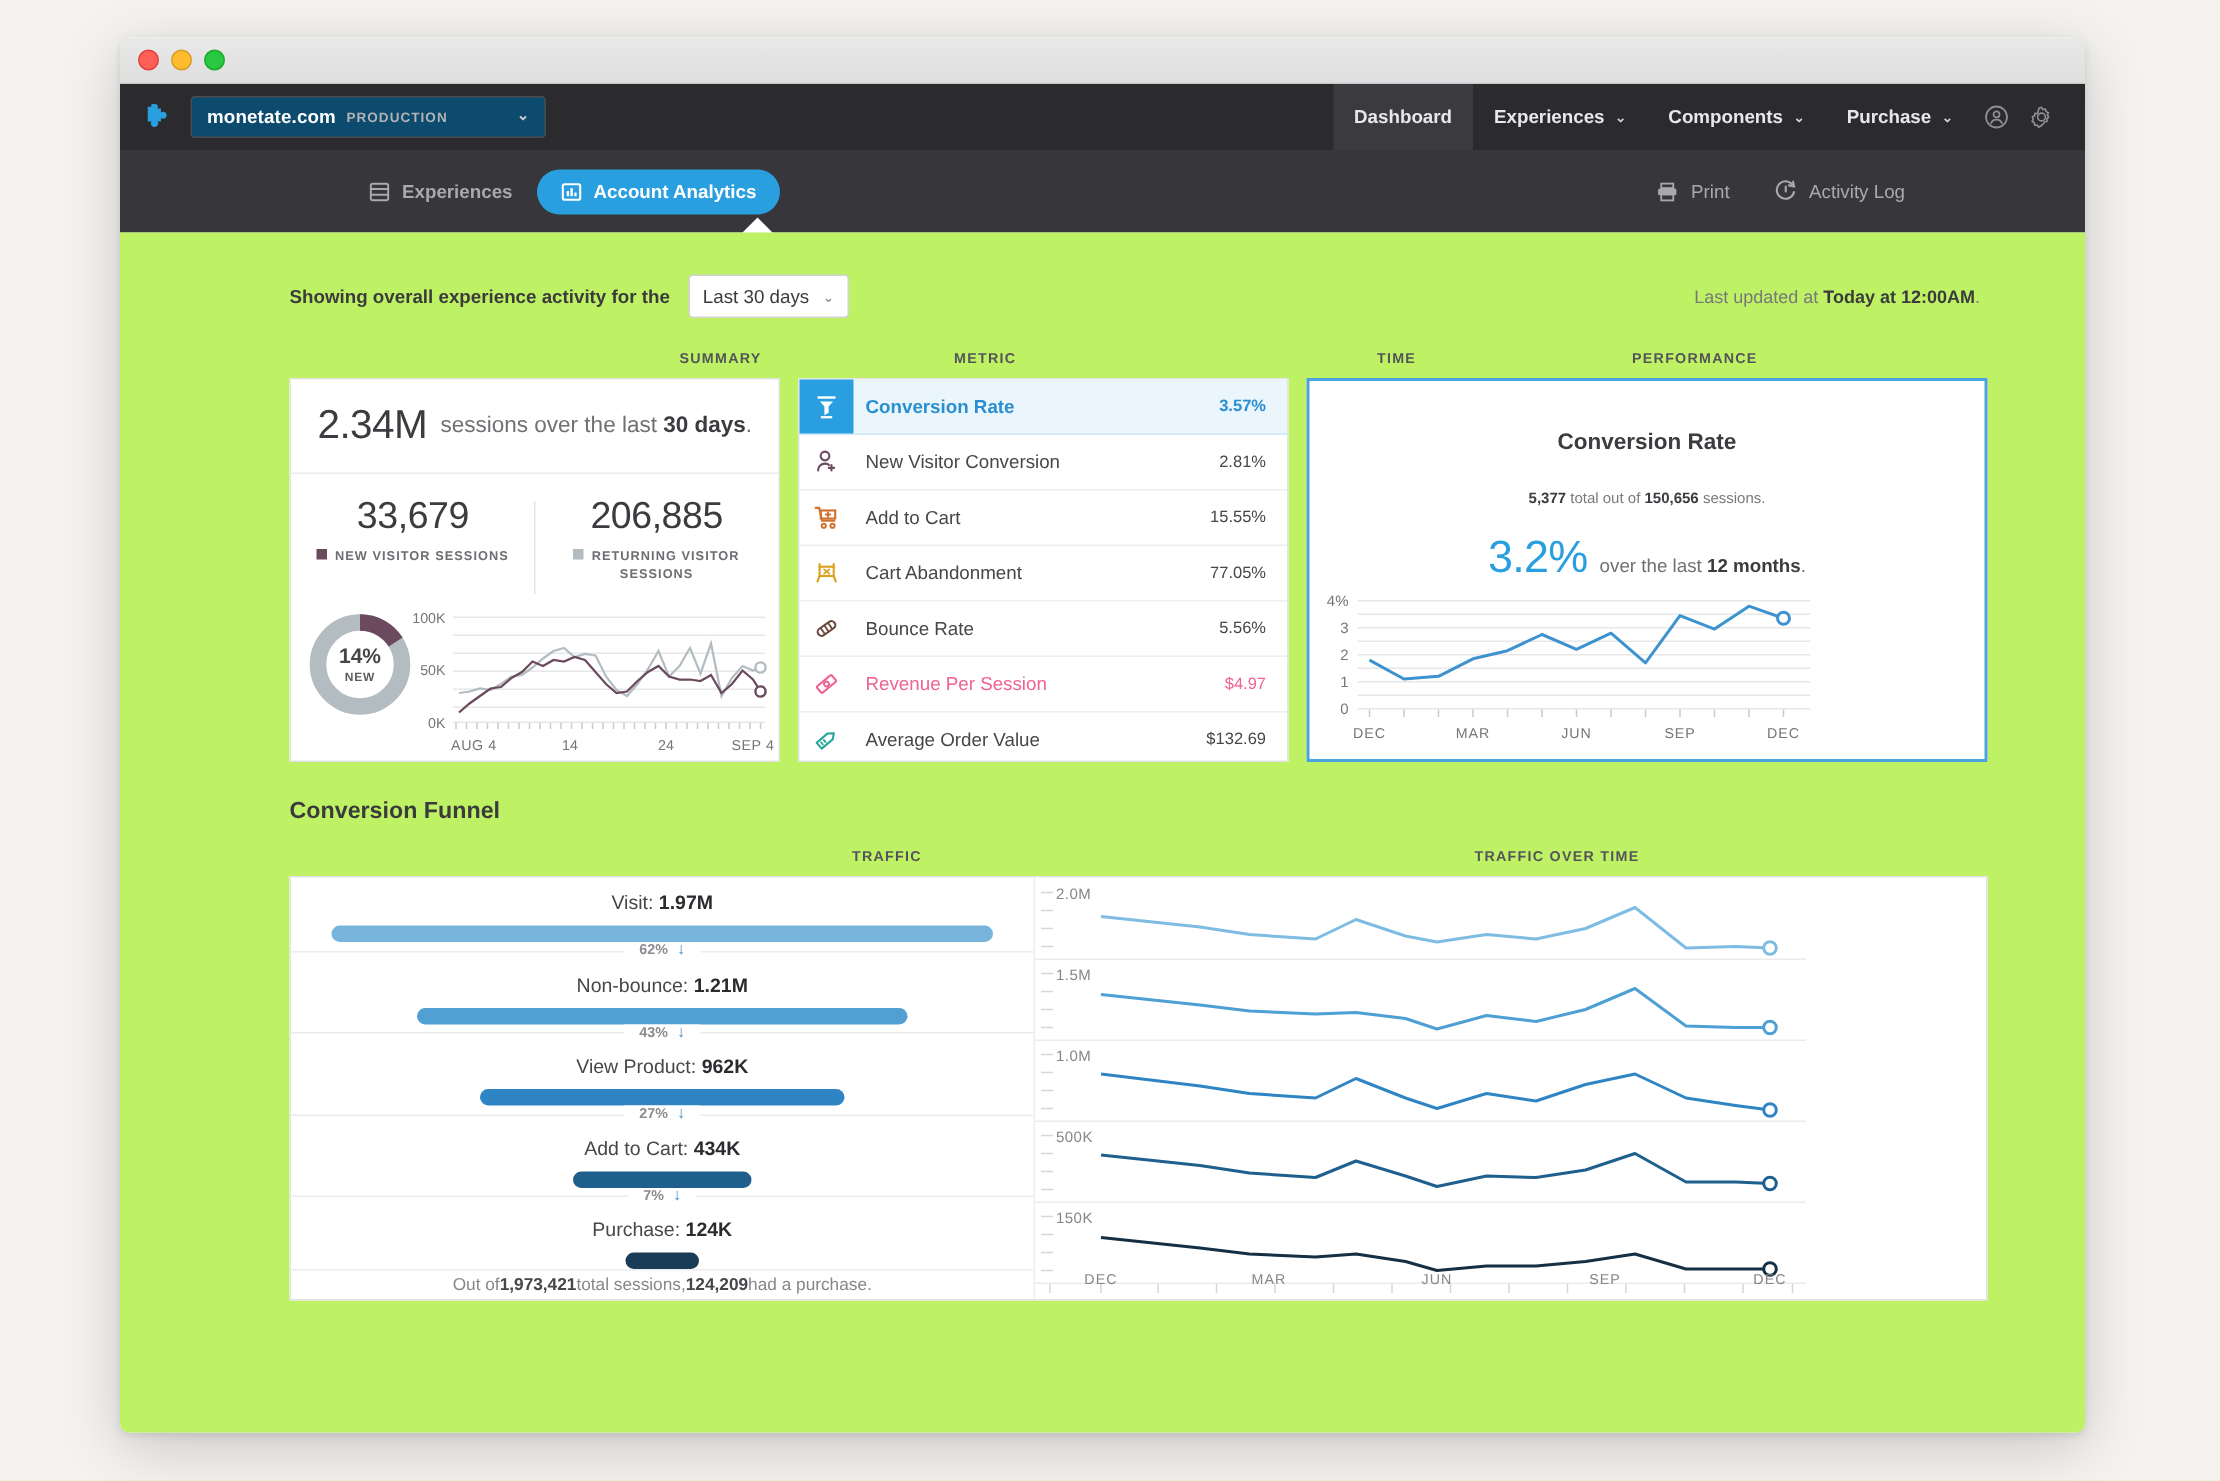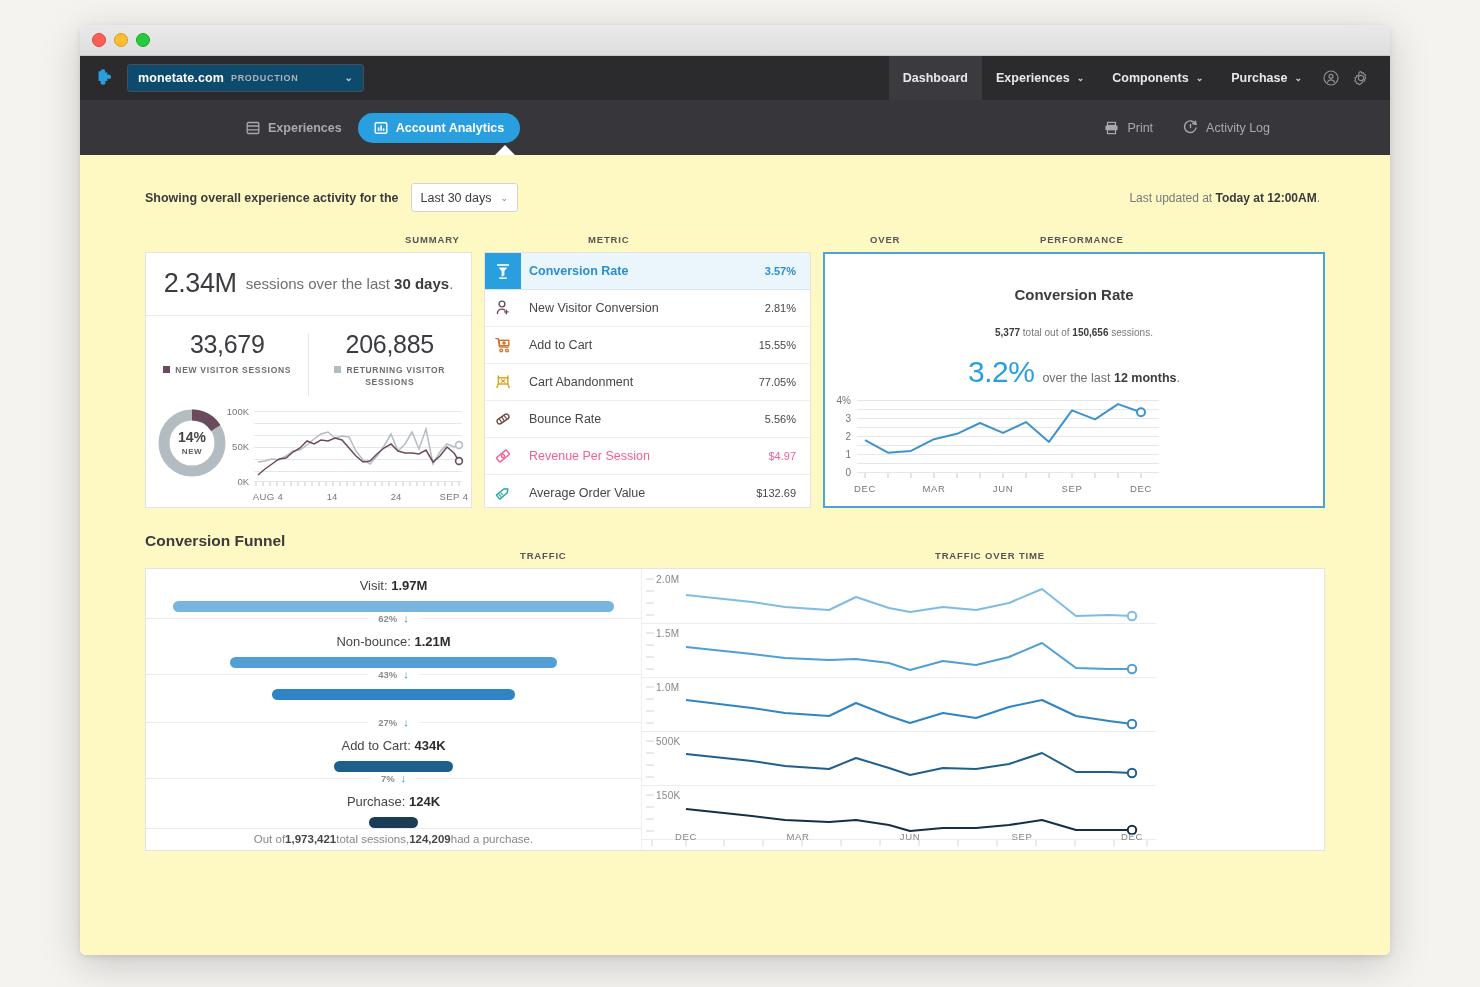--- a/index.html
+++ b/index.html
@@ -145,23 +145,24 @@
     left: 414px;
     bottom: -1px;
     width: 0; height: 0;
     border-left: 11px solid transparent;
     border-right: 11px solid transparent;
     border-bottom: 11px solid #ffffff;
   }
 
   
   .content {
-    background: #fef9c3;
+    background: #bef264;
     height: 801px;
     position: relative;
+    padding-left: 48px;
   }
   .filterbar {
     display: flex;
     align-items: center;
     padding: 28px 70px 0 65px;
   }
   .filter-label {
     font-size: 12.5px;
     font-weight: bold;
     color: #3b3b3d;
@@ -350,20 +351,21 @@
   .funnel-title {
     padding: 0 65px;
     margin-top: 24px;
     font-size: 15.5px;
     font-weight: bold;
     color: #3b3b3d;
   }
   .funnel-heads {
     position: relative;
     height: 18px;
+    margin-top: 16px;
     padding: 0 65px;
     font-size: 9.5px;
     font-weight: bold;
     letter-spacing: .85px;
     color: #54545a;
   }
   .funnel-wrap {
     display: flex;
     margin: 0 65px;
     background: #fff;
@@ -545,21 +547,21 @@
           <span class="cv">⌄</span>
         </div>
         <div class="last-updated">
           <span>Last updated at </span><b>Today at 12:00AM</b><span>.</span>
         </div>
       </div>
 
       <div class="colheads">
         <span class="ch" style="left:325px">SUMMARY</span>
         <span class="ch" style="left:508px">METRIC</span>
-        <span class="ch" style="left:790px">OVER</span>
+        <span class="ch" style="left:790px">TIME</span>
         <span class="ch" style="left:960px">PERFORMANCE</span>
       </div>
 
       <div class="panels">
 
         <div class="panel panel-summary">
           <div class="summary-top">
             <span class="big-sessions">2.34M</span>
             <span class="sessions-sub"><span>sessions over the last </span><b>30 days</b><span>.</span></span>
           </div>
@@ -828,20 +830,21 @@
           </div>
           <div class="funnel-sep">
             <div class="line"></div>
             <div class="pct">
                 <span>43%</span>
                 <span class="arrow">↓</span>
               </div>
           </div>
 
           <div class="funnel-step">
+            <div class="funnel-step-label"><span>View Product: </span><b>962K</b></div>
             <div class="funnel-bar" style="width:49%;background:#2f85c4"></div>
           </div>
           <div class="funnel-sep">
             <div class="line"></div>
             <div class="pct">
                 <span>27%</span>
                 <span class="arrow">↓</span>
               </div>
           </div>
 

